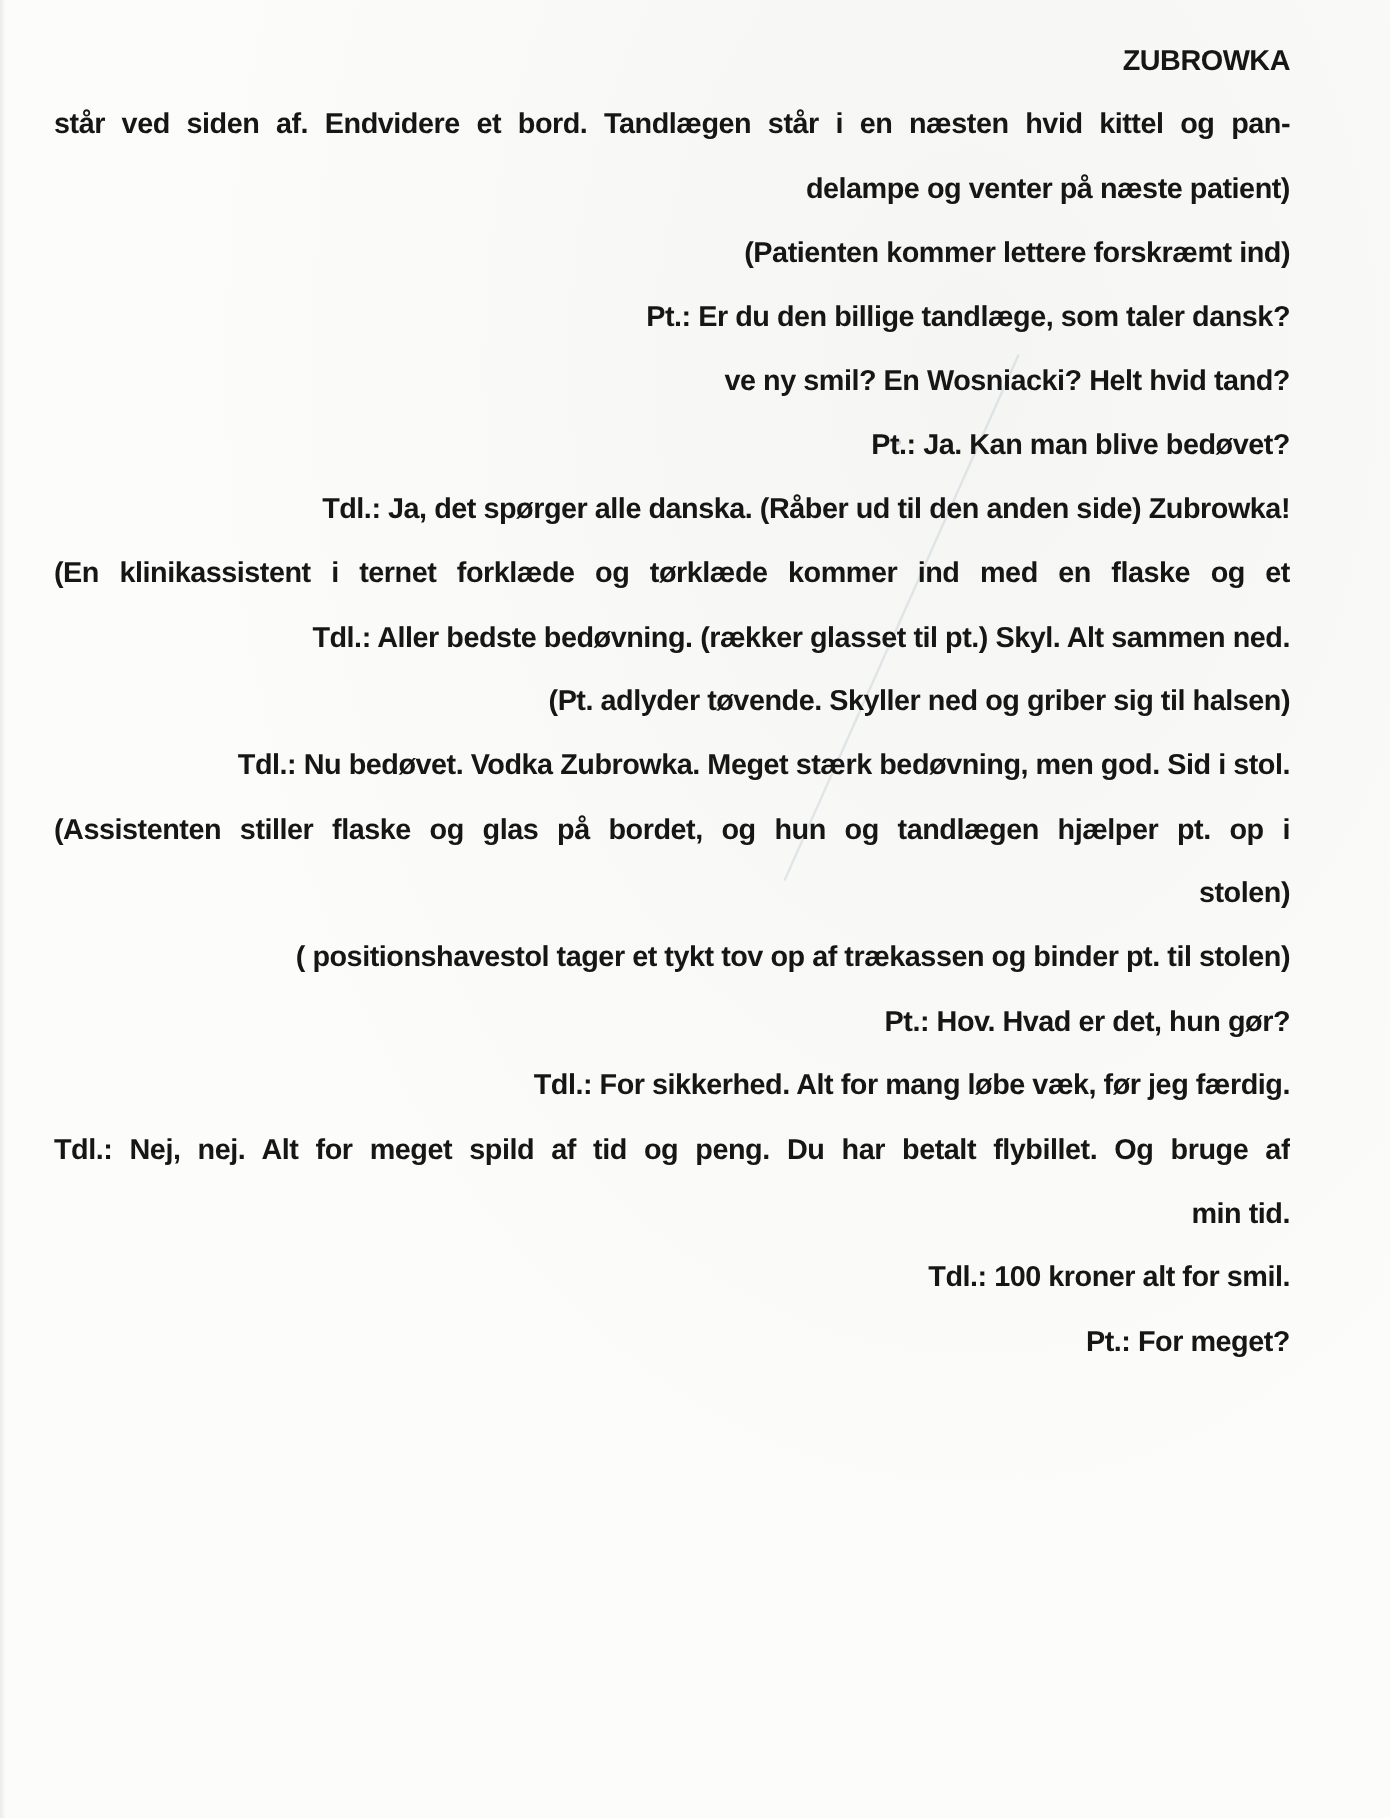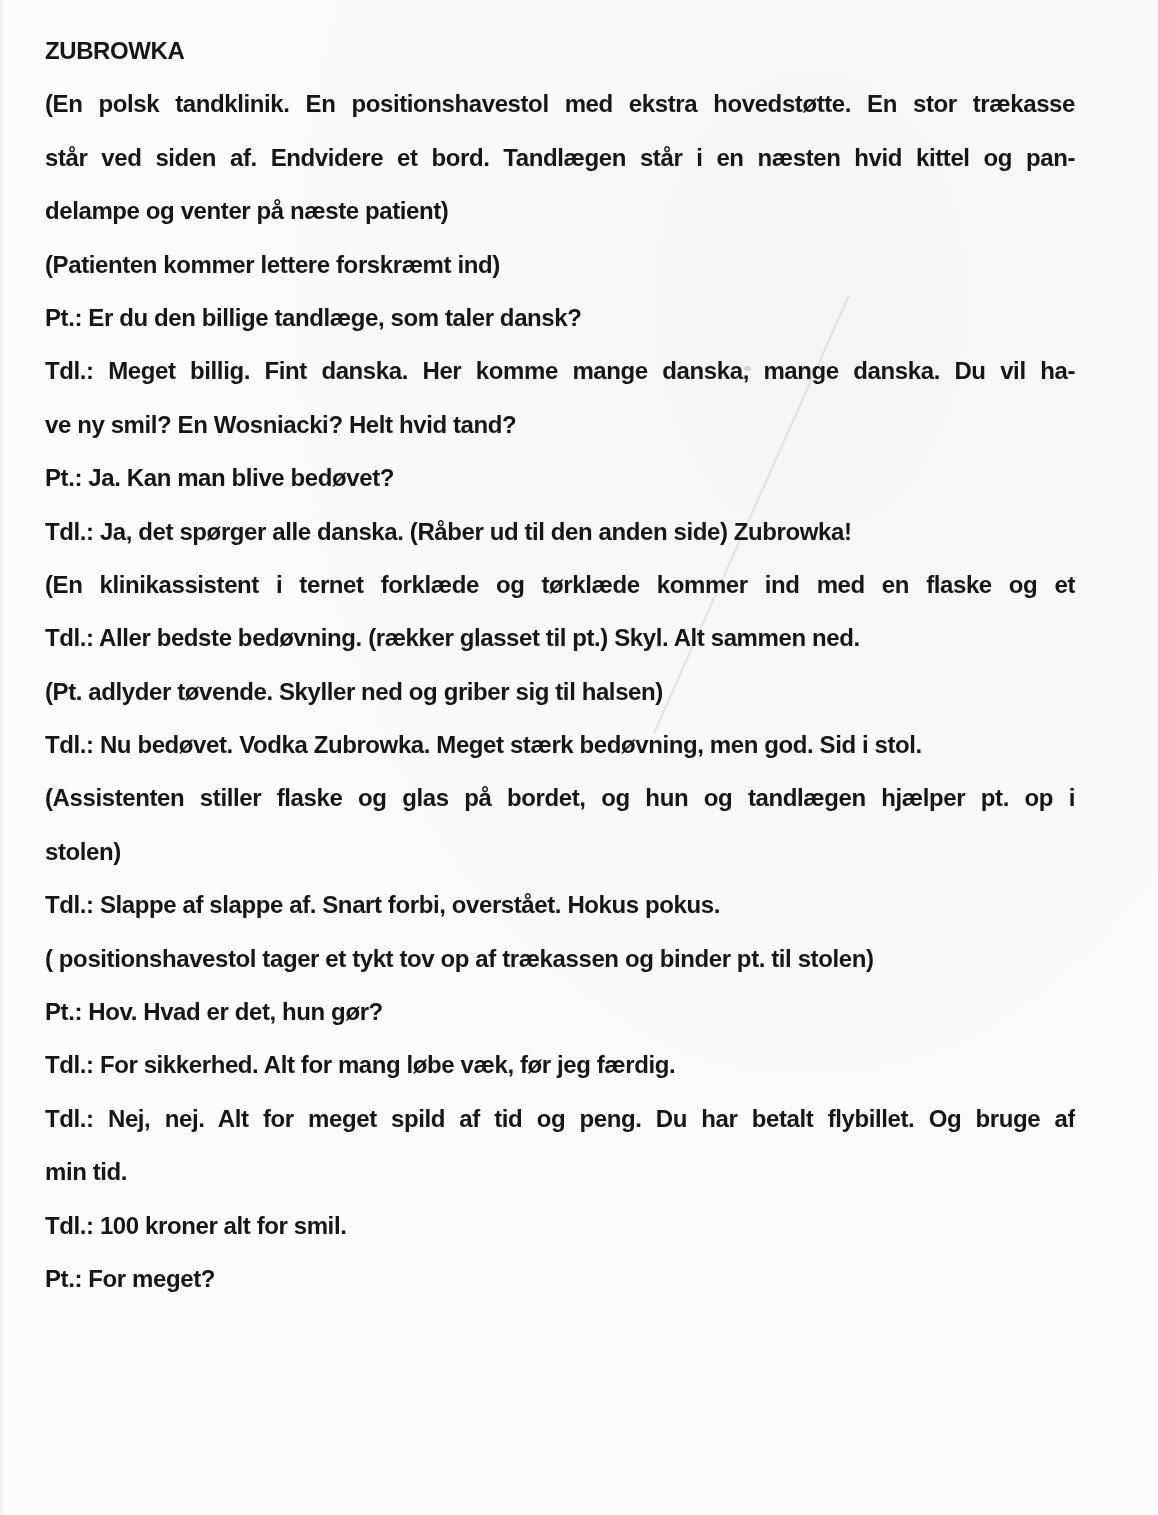--- a/index.html
+++ b/index.html
@@ -36,20 +36,21 @@
     font-family: "Liberation Sans", sans-serif;
     font-weight: 700;
     font-size: 24px;
     letter-spacing: -0.4px;
     color: #161616;
   }
   .line {
     height: 53.4px;
     line-height: 53.4px;
     white-space: nowrap;
+    text-align: right;
   }
   .line.just {
     white-space: normal;
     text-align: justify;
     text-align-last: justify;
     overflow: hidden;
   }
   .scan-artifact {
     position: absolute;
     pointer-events: none;
@@ -79,36 +80,33 @@
 <body>
 
 <div class="page">
   <div class="edge-shade"></div>
   <div class="scan-artifact scratch"></div>
   <div class="scan-artifact speck"></div>
 
   <div class="textblock">
     <div class="line title">ZUBROWKA</div>
     <div>
-        <div class="line just">(En polsk tandklinik. En positionshavestol med ekstra hovedstøtte. En stor trækasse</div>
         <div class="line just">står ved siden af. Endvidere et bord. Tandlægen står i en næsten hvid kittel og pan-</div>
         <div class="line">delampe og venter på næste patient)</div>
         <div class="line">(Patienten kommer lettere forskræmt ind)</div>
         <div class="line">Pt.: Er du den billige tandlæge, som taler dansk?</div>
-        <div class="line just">Tdl.: Meget billig. Fint danska. Her komme mange danska, mange danska. Du vil ha-</div>
         <div class="line">ve ny smil? En Wosniacki? Helt hvid tand?</div>
         <div class="line">Pt.: Ja. Kan man blive bedøvet?</div>
         <div class="line">Tdl.: Ja, det spørger alle danska. (Råber ud til den anden side) Zubrowka!</div>
         <div class="line just">(En klinikassistent i ternet forklæde og tørklæde kommer ind med en flaske og et</div>
         <div class="line">Tdl.: Aller bedste bedøvning. (rækker glasset til pt.) Skyl. Alt sammen ned.</div>
         <div class="line">(Pt. adlyder tøvende. Skyller ned og griber sig til halsen)</div>
         <div class="line">Tdl.: Nu bedøvet. Vodka Zubrowka. Meget stærk bedøvning, men god. Sid i stol.</div>
         <div class="line just">(Assistenten stiller flaske og glas på bordet, og hun og tandlægen hjælper pt. op i</div>
         <div class="line">stolen)</div>
-        <div class="line">Tdl.: Slappe af slappe af. Snart forbi, overstået. Hokus pokus.</div>
         <div class="line">( positionshavestol tager et tykt tov op af trækassen og binder pt. til stolen)</div>
         <div class="line">Pt.: Hov. Hvad er det, hun gør?</div>
         <div class="line">Tdl.: For sikkerhed. Alt for mang løbe væk, før jeg færdig.</div>
         <div class="line just">Tdl.: Nej, nej. Alt for meget spild af tid og peng. Du har betalt flybillet. Og bruge af</div>
         <div class="line">min tid.</div>
         <div class="line">Tdl.: 100 kroner alt for smil.</div>
         <div class="line">Pt.: For meget?</div>
       </div>
   </div>
 </div>

